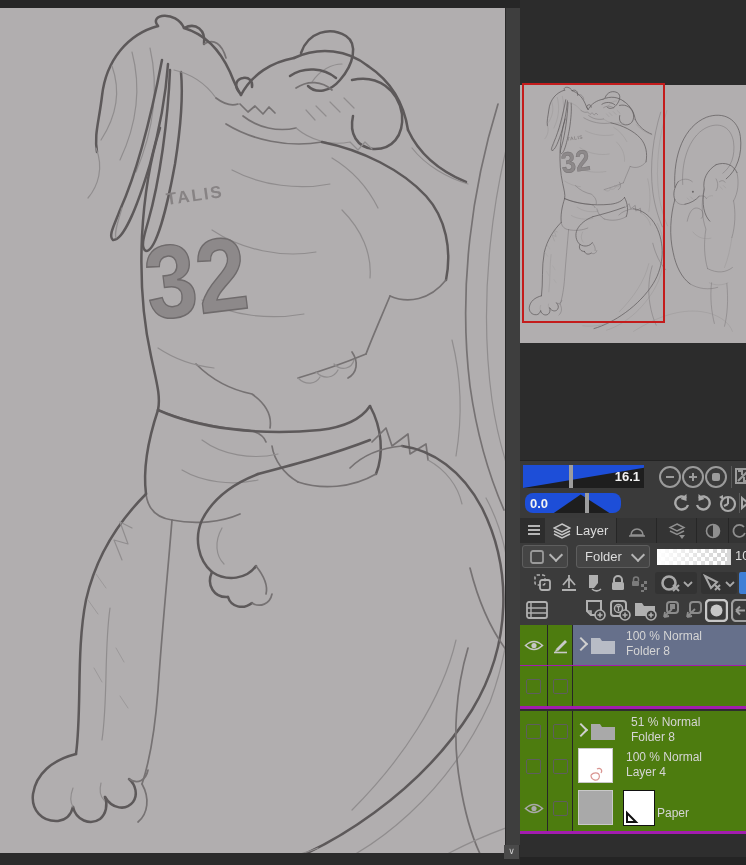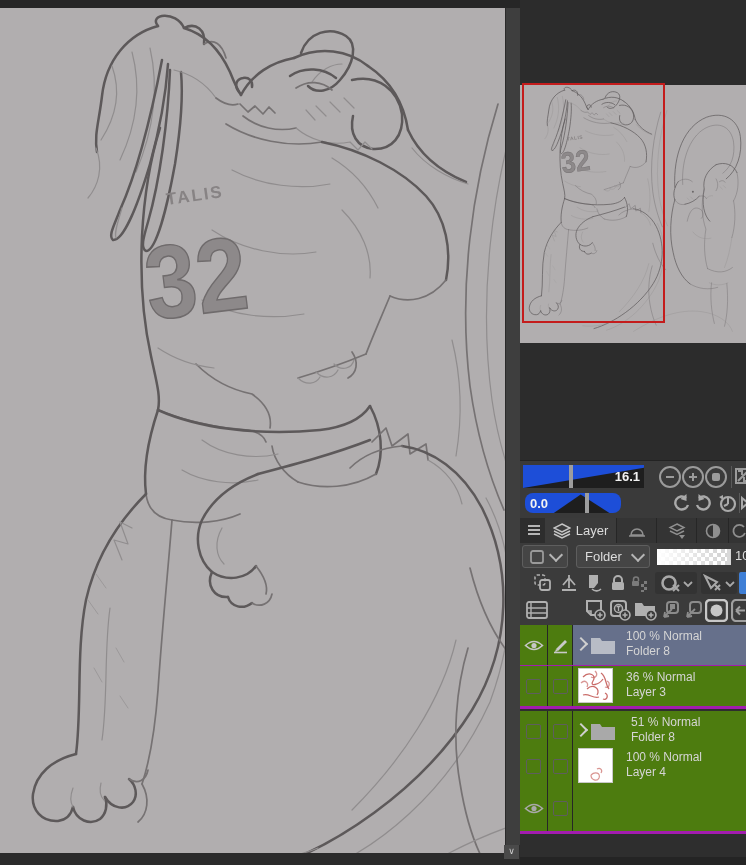--- a/index.html
+++ b/index.html
@@ -486,34 +486,20 @@
         </div>
       </div>
 
       <div class="lrow" style="top:41px;">
         <div class="lcol1">
             <span class="cbox"></span>
           </div>
         <div class="lcol2">
             <span class="cbox"></span>
           </div>
-        <div class="lcontent">
-          <div class="lthumb checker">
-            <svg width="35" height="35">
-              <g fill="none" stroke="#c0524e" stroke-width="1.3" opacity="0.85">
-                <path d="M4,8 C10,2 18,6 14,12 C10,18 20,16 24,10 M8,20 C14,14 22,20 18,26 M22,4 C28,8 26,16 30,20 M4,26 C10,24 14,30 20,28 M26,24 C30,26 28,32 24,30"></path>
-                <path d="M2,14 C6,10 10,14 8,18 M16,2 C20,6 16,10 12,8 M28,12 C32,14 30,20 26,18" opacity="0.7"></path>
-              </g>
-            </svg>
-          </div>
-          <div class="ltext">
-            <div>36 % Normal</div>
-            <div>Layer 3</div>
-          </div>
-        </div>
       </div>
 
       <div class="lrow" style="top:86px;">
         <div class="lcol1">
             <span class="cbox"></span>
           </div>
         <div class="lcol2">
             <span class="cbox"></span>
           </div>
         <div class="lcontent">
@@ -553,19 +539,30 @@
       <div class="lrow" style="top:161px;height:45px;">
         <div class="lcol1" style="height:45px;">
           <svg width="20" height="13">
               <path d="M1.5,6.5 Q10,-1.5 18.5,6.5 Q10,14.5 1.5,6.5 Z" fill="none" stroke="#a9a9a9" stroke-width="1.6"></path>
               <circle cx="10" cy="6.5" r="2.6" fill="#a9a9a9"></circle>
             </svg>
         </div>
         <div class="lcol2" style="height:45px;">
             <span class="cbox"></span>
           </div>
+        <div class="lcontent" style="height:45px;">
+          <div class="lthumb" style="top:4px;background:#a9a9a9;"></div>
+          <span class="papericon">
+            <svg width="26" height="30">
+                <path d="M1,29 L1,20 L10,29 Z" fill="none" stroke="#111" stroke-width="2"></path>
+              </svg>
+          </span>
+          <div class="ltext" style="left:84px;top:20px;">
+            <div>Paper</div>
+          </div>
+        </div>
       </div>
 
     </div>
     <div id="bottom-strip" class="abs"></div>
   </div>
 
 </div>
 
 </body></html>

